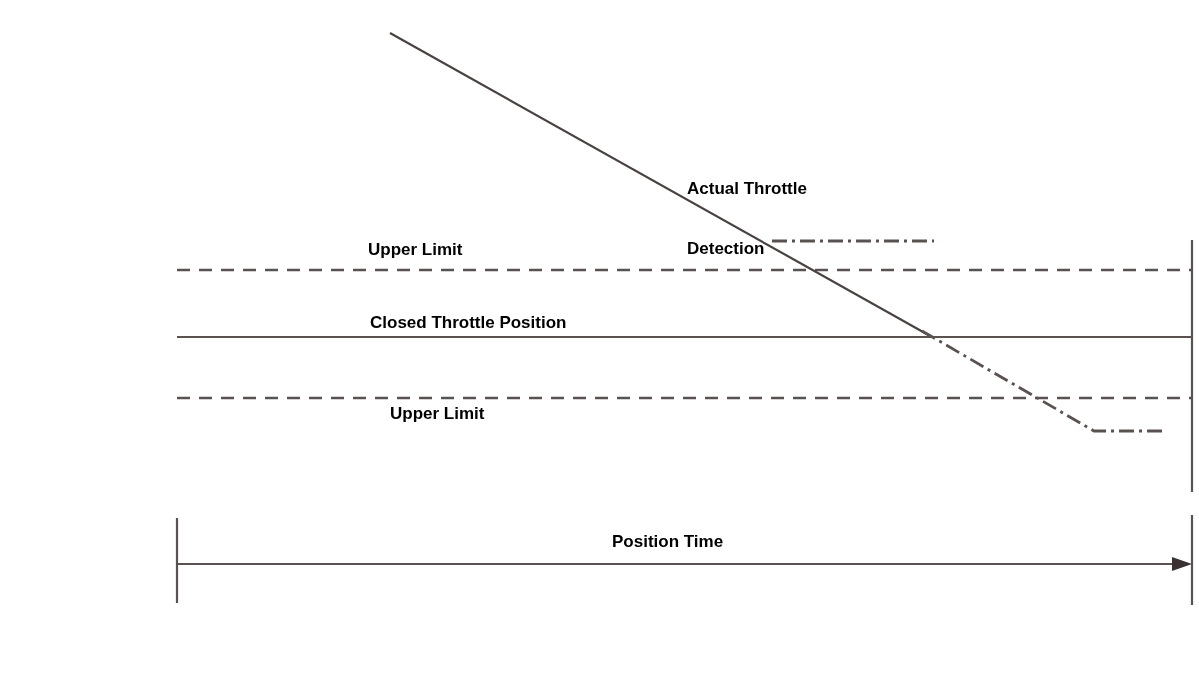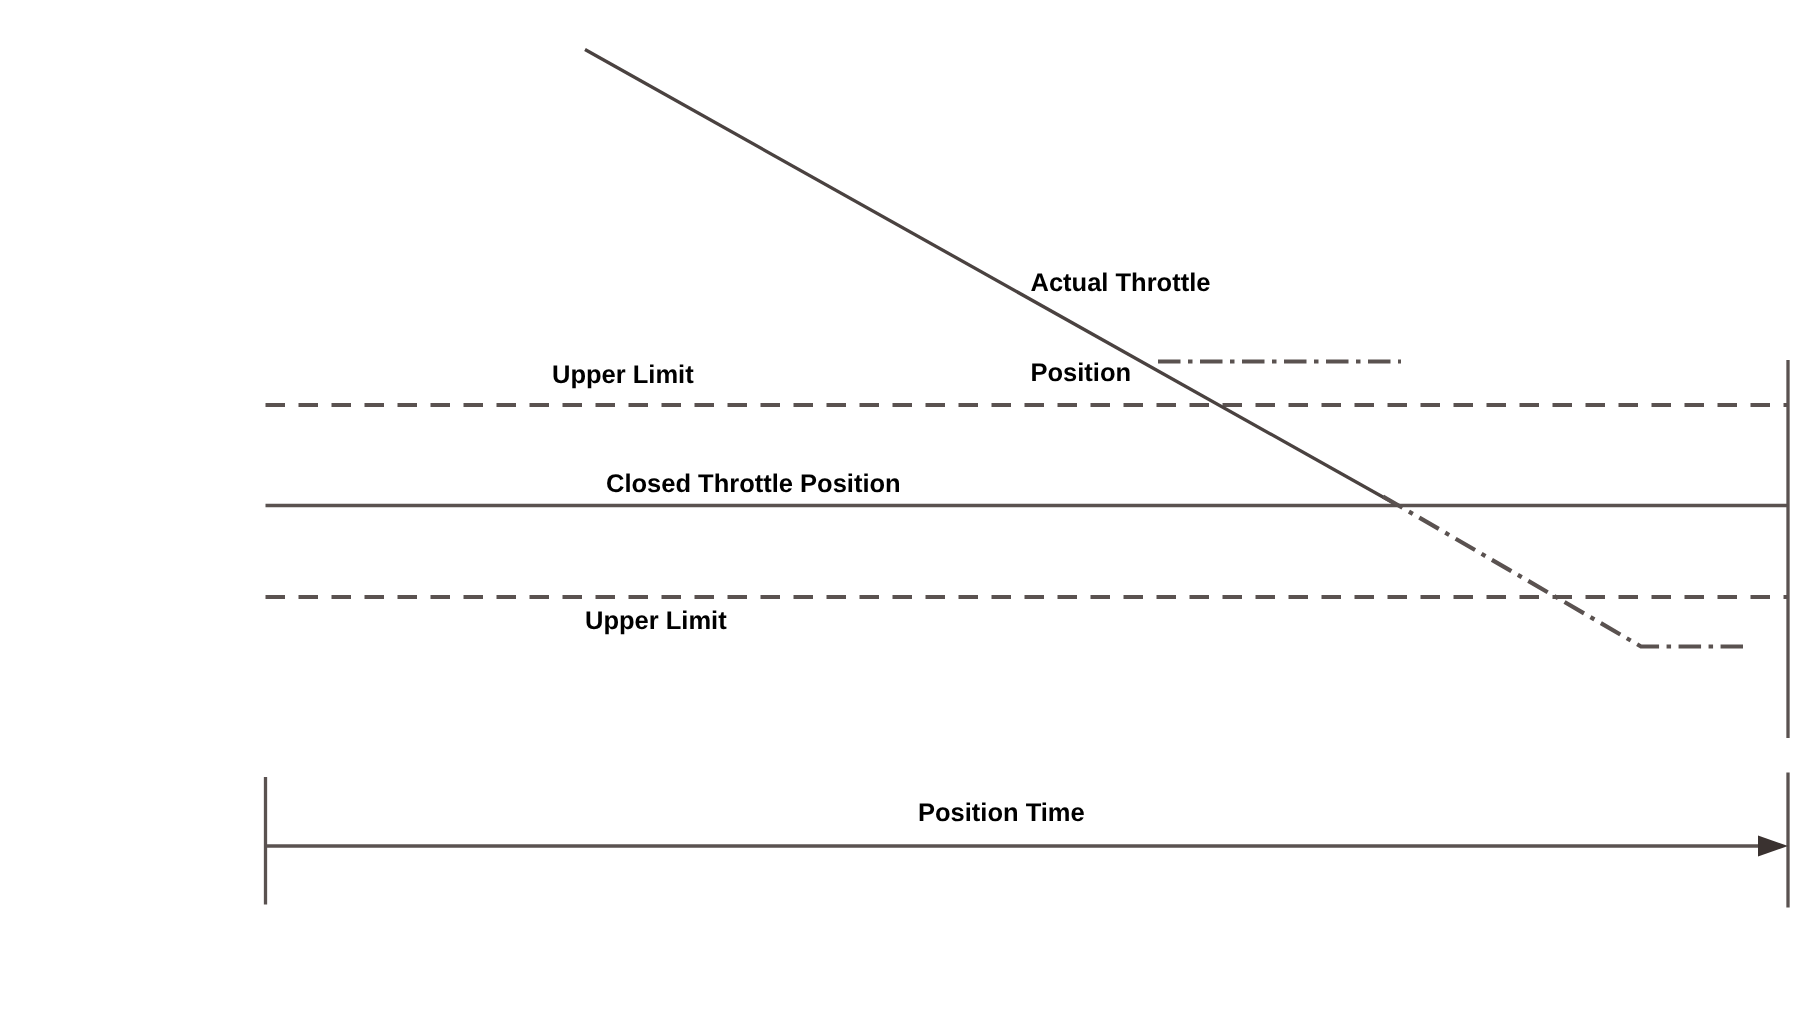--- a/index.html
+++ b/index.html
@@ -30,21 +30,21 @@
     font-family: "Liberation Sans", sans-serif;
     font-weight: bold;
     font-size: 17px;
     line-height: 20px;
     color: #000000;
     white-space: pre;
     letter-spacing: 0px;
   }
   #label-actual-throttle-position { left: 643px; top: 139px; }
   #label-upper-limit { left: 324px; top: 240px; }
-  #label-closed-throttle-position { left: 360px; top: 313px; }
+  #label-closed-throttle-position { left: 326px; top: 313px; }
   #label-lower-limit { left: 346px; top: 404px; }
   #label-detection-time { left: 568px; top: 532px; }
 </style>
 </head>
 <body>
 
 <div id="diagram-root">
 
   <svg id="diagram-svg" viewBox="0 0 1199 683">
 
@@ -63,21 +63,21 @@
     <polyline points="878,331 1050,431 1118,431" fill="none" stroke="#5a5250" stroke-width="2.8" stroke-dasharray="15 5 3 5"></polyline>
 
     <line x1="133" y1="518" x2="133" y2="603" stroke="#5a5250" stroke-width="2.2"></line>
     <line x1="1148" y1="515" x2="1148" y2="605" stroke="#5a5250" stroke-width="2.2"></line>
     <line x1="133" y1="564" x2="1136" y2="564" stroke="#5a5250" stroke-width="2.2"></line>
     <polygon points="1148,564 1128,557 1128,571" fill="#3a3230"></polygon>
   </svg>
 
   <div class="lbl" id="label-actual-throttle-position">
     <div>Actual Throttle</div>
-    <div>Position</div>
+    <div>Detection</div>
   </div>
 
   <div class="lbl" id="label-upper-limit">Upper Limit</div>
 
   <div class="lbl" id="label-closed-throttle-position">Closed Throttle Position</div>
 
   <div class="lbl" id="label-lower-limit">Upper Limit</div>
 
   <div class="lbl" id="label-detection-time">Position Time</div>
 

